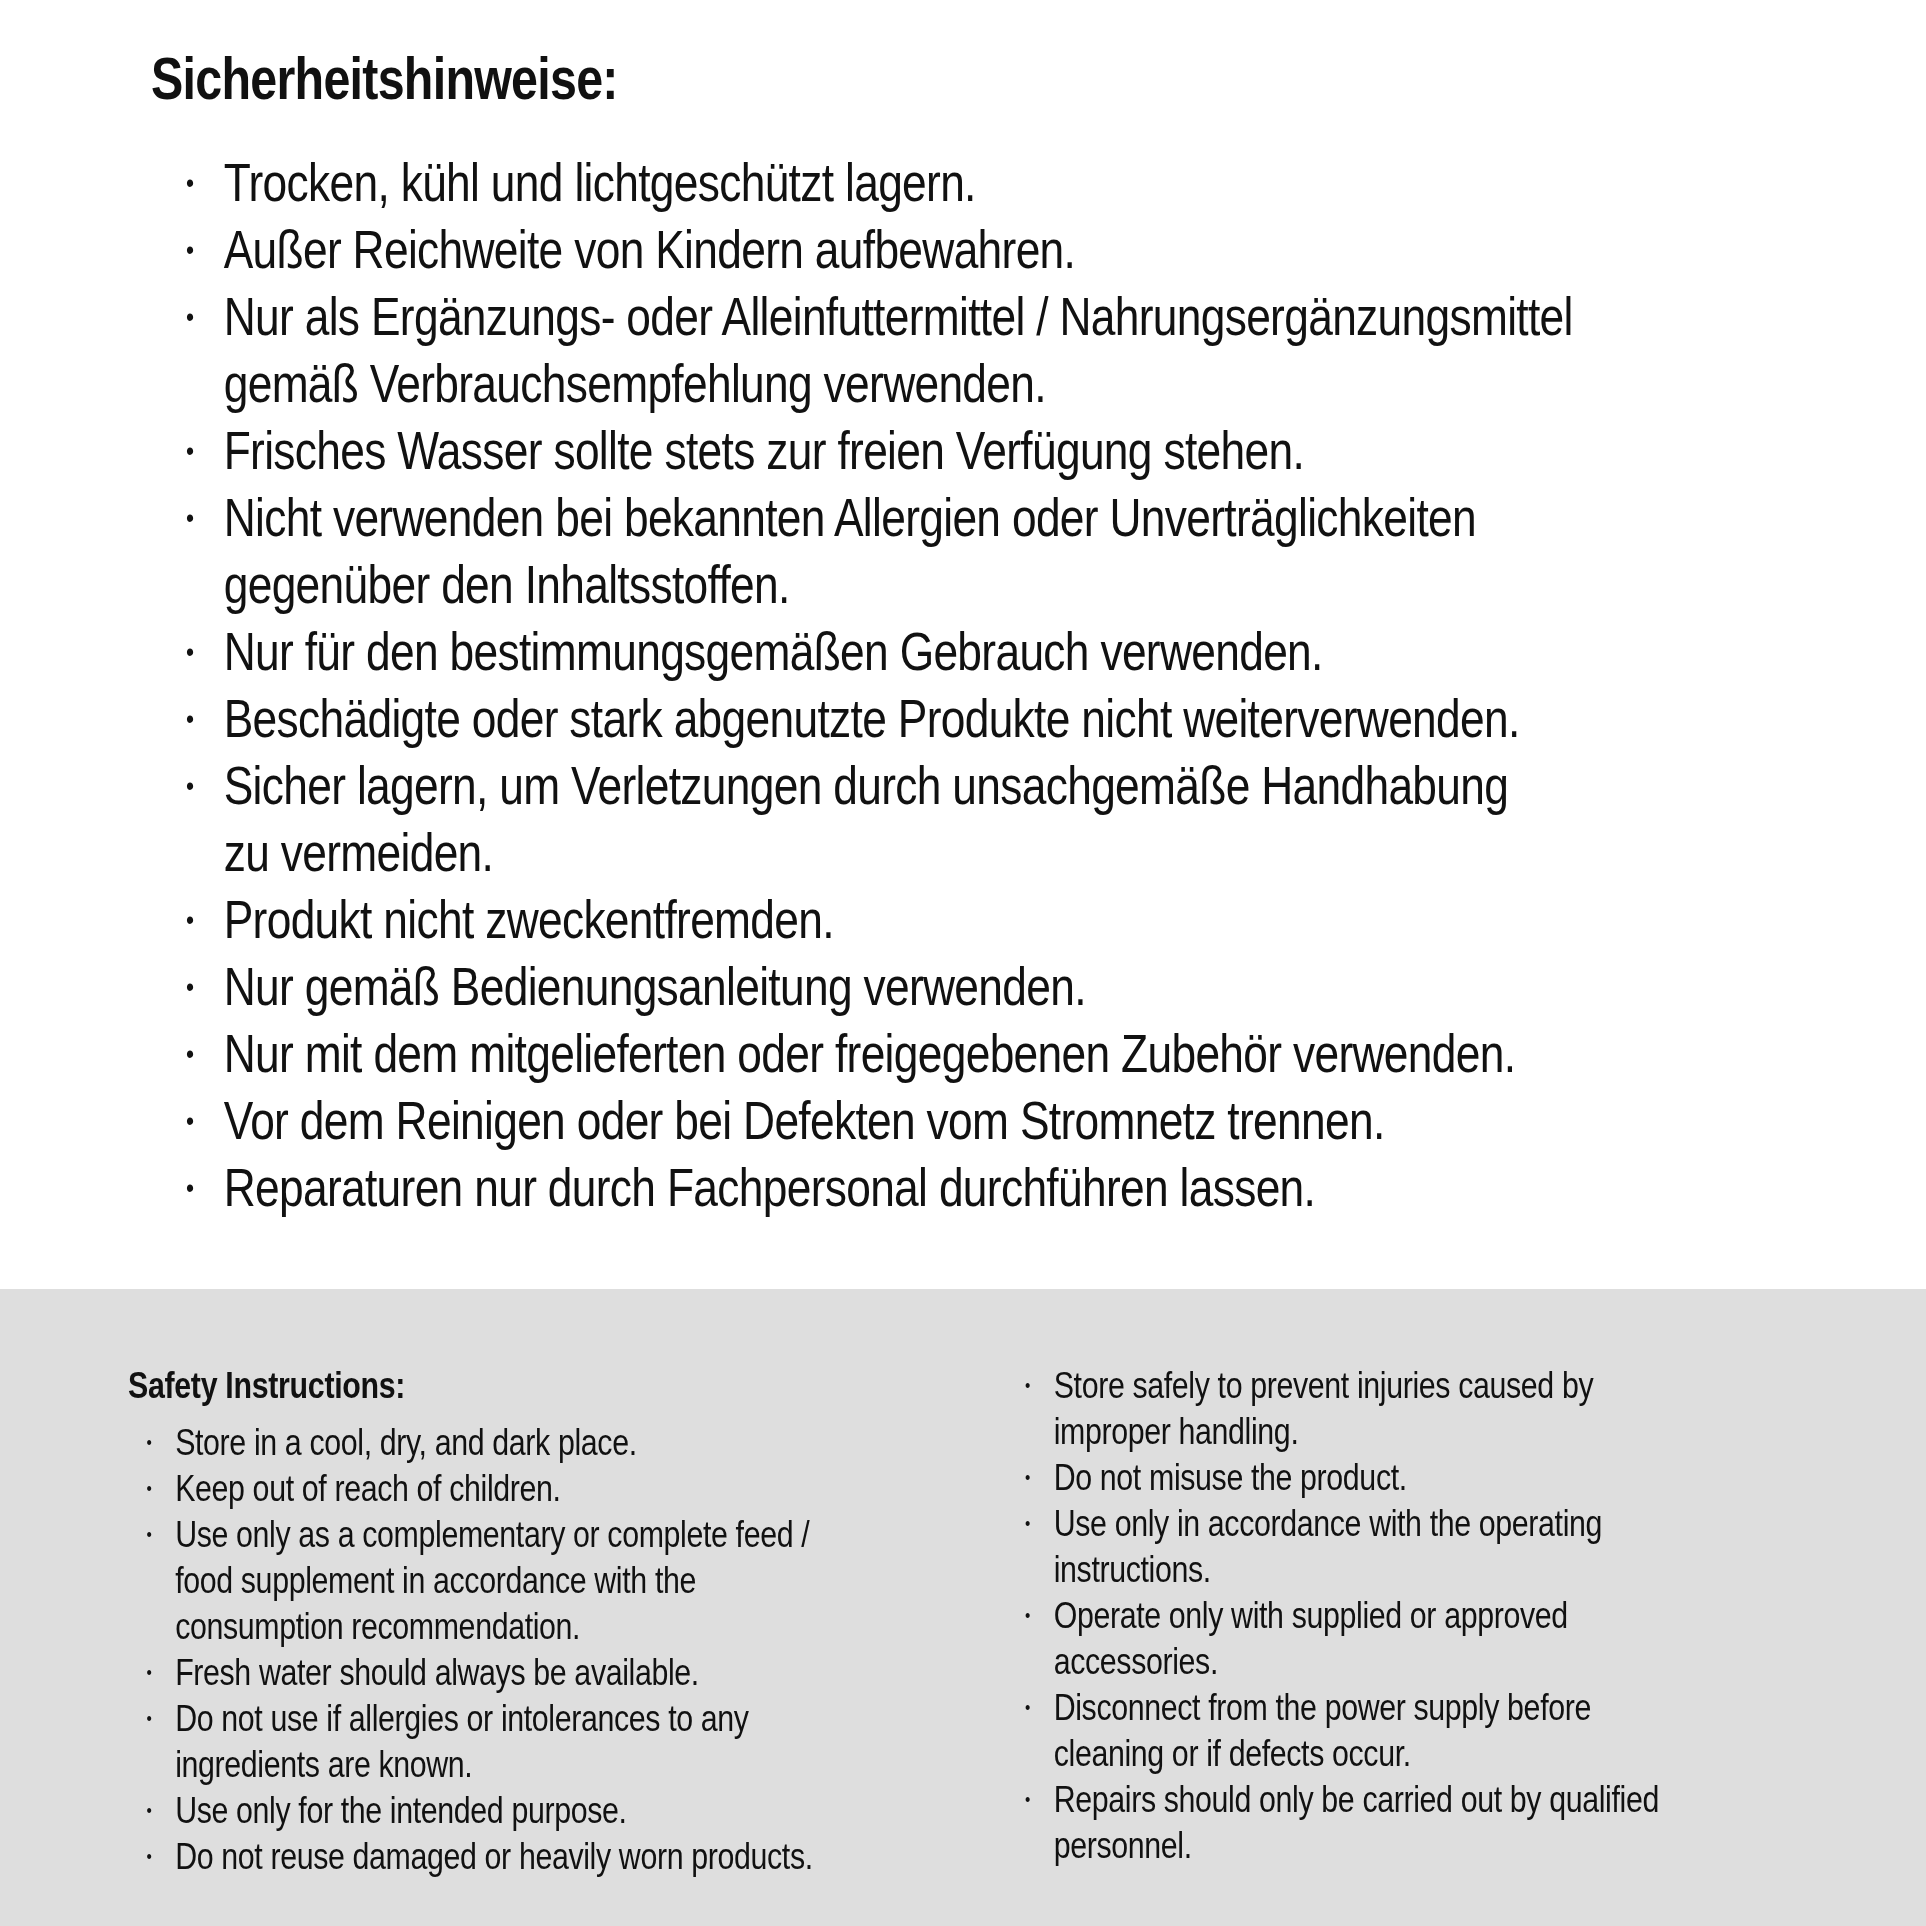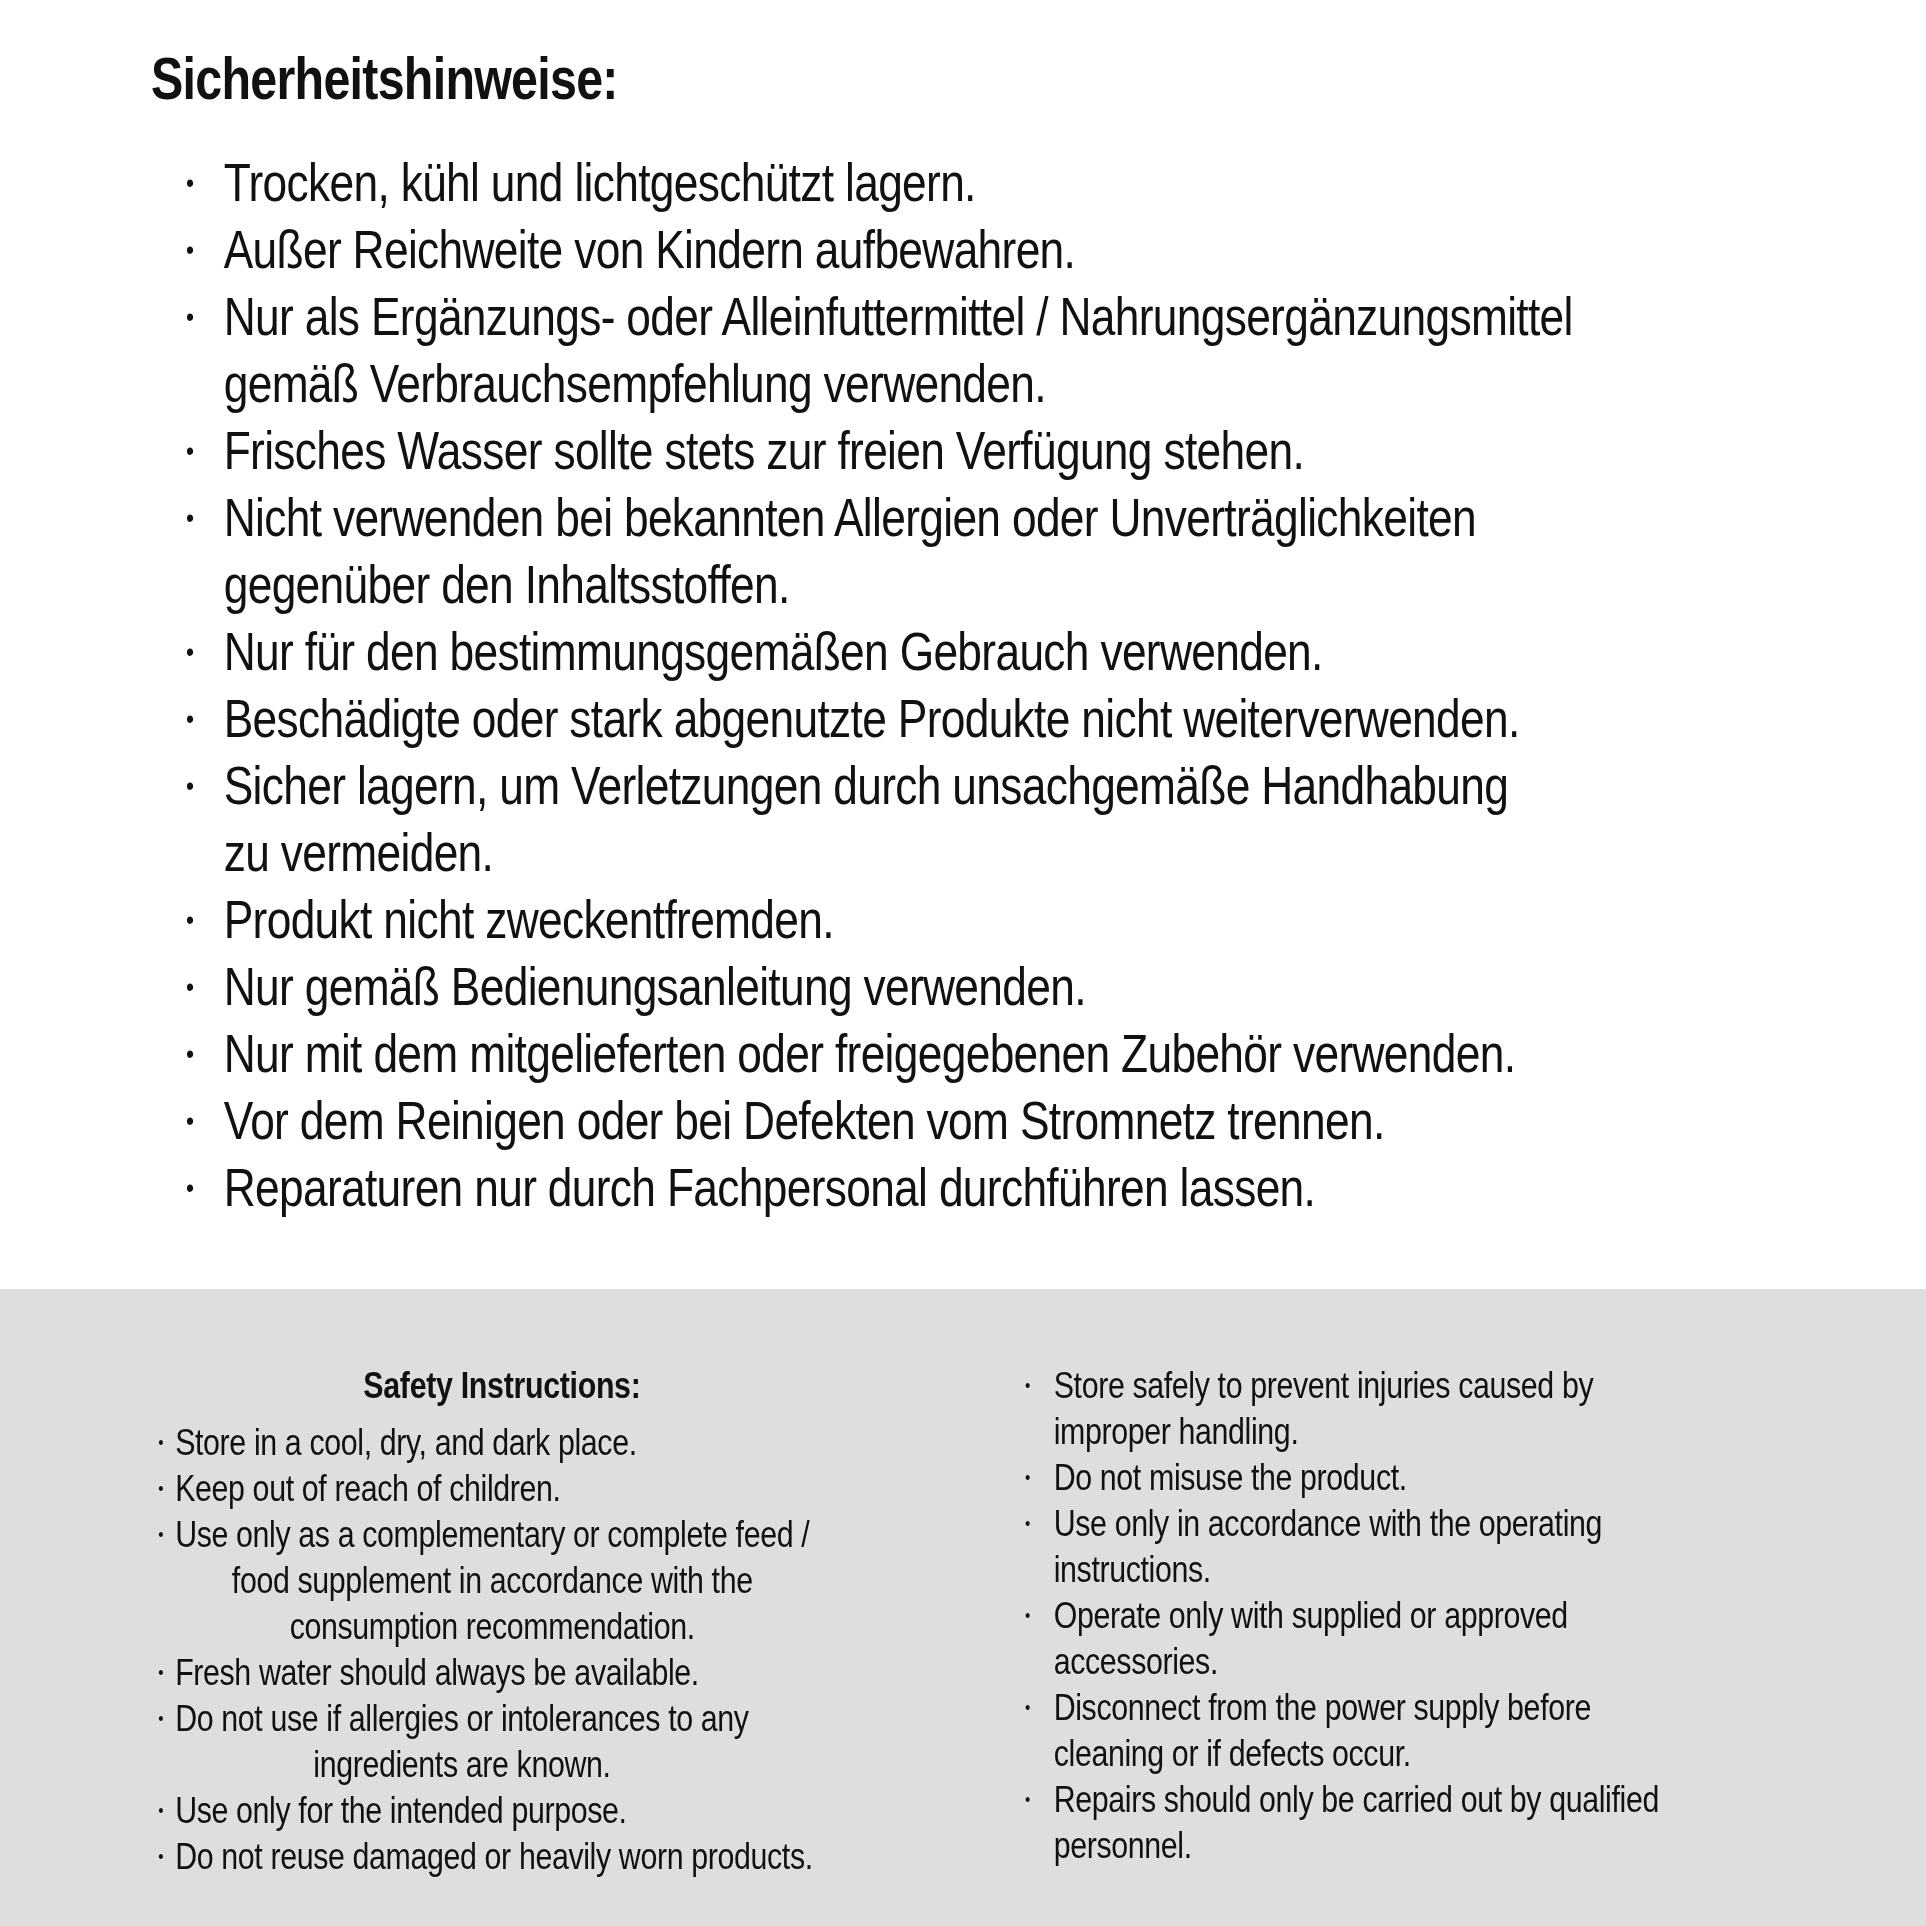--- a/index.html
+++ b/index.html
@@ -41,21 +41,21 @@
     white-space:pre-line;
     line-height:67px;
   }
 
   
   .section-english{
     position:absolute;left:0;top:1289px;width:1926px;height:638px;
     background:#dedede;
   }
   .col{position:absolute;top:0;}
-  .col-left{left:128px;top:74px;width:912px;text-align:center;}
+  .col-left{left:128px;top:74px;width:912px;}
   .col-right{left:1025px;top:74px;width:892px;}
   .english-heading{
     margin:0;
     font-size:37px;font-weight:bold;line-height:45px;
     letter-spacing:-0.01em;
     transform:scaleX(0.82);transform-origin:left top;
     white-space:nowrap;
   }
   .english-list{
     font-size:37px;line-height:46px;

